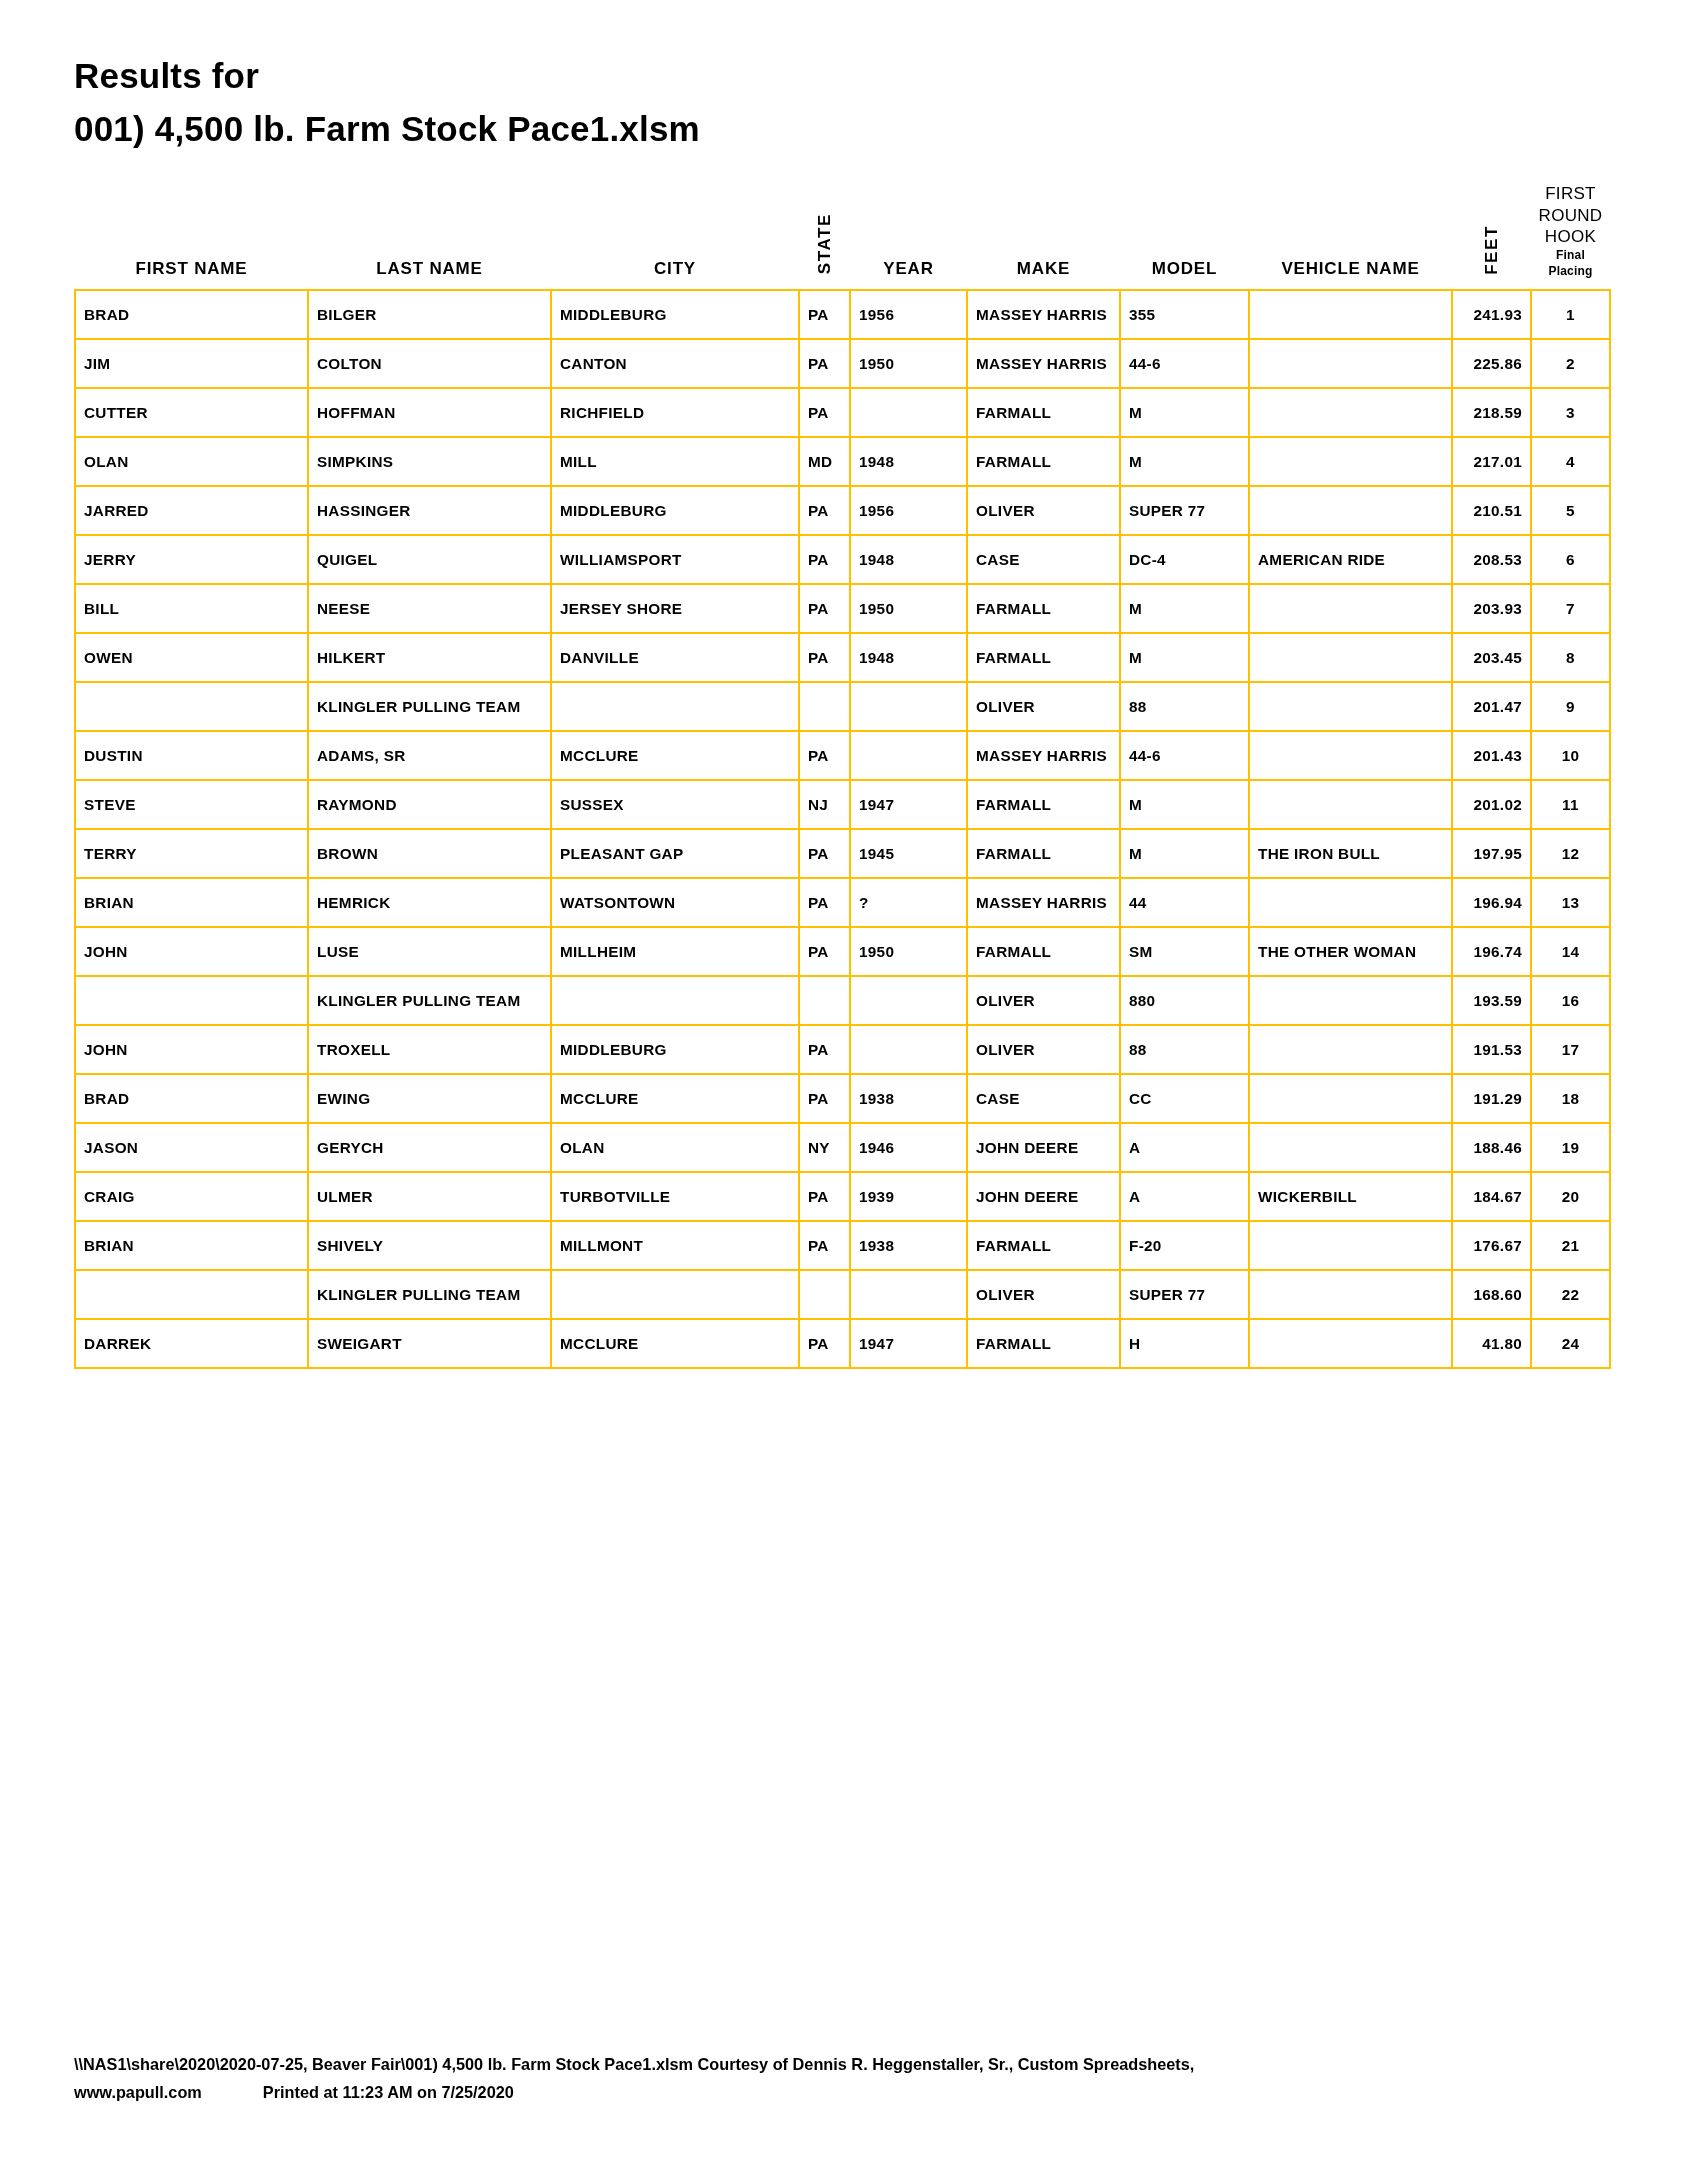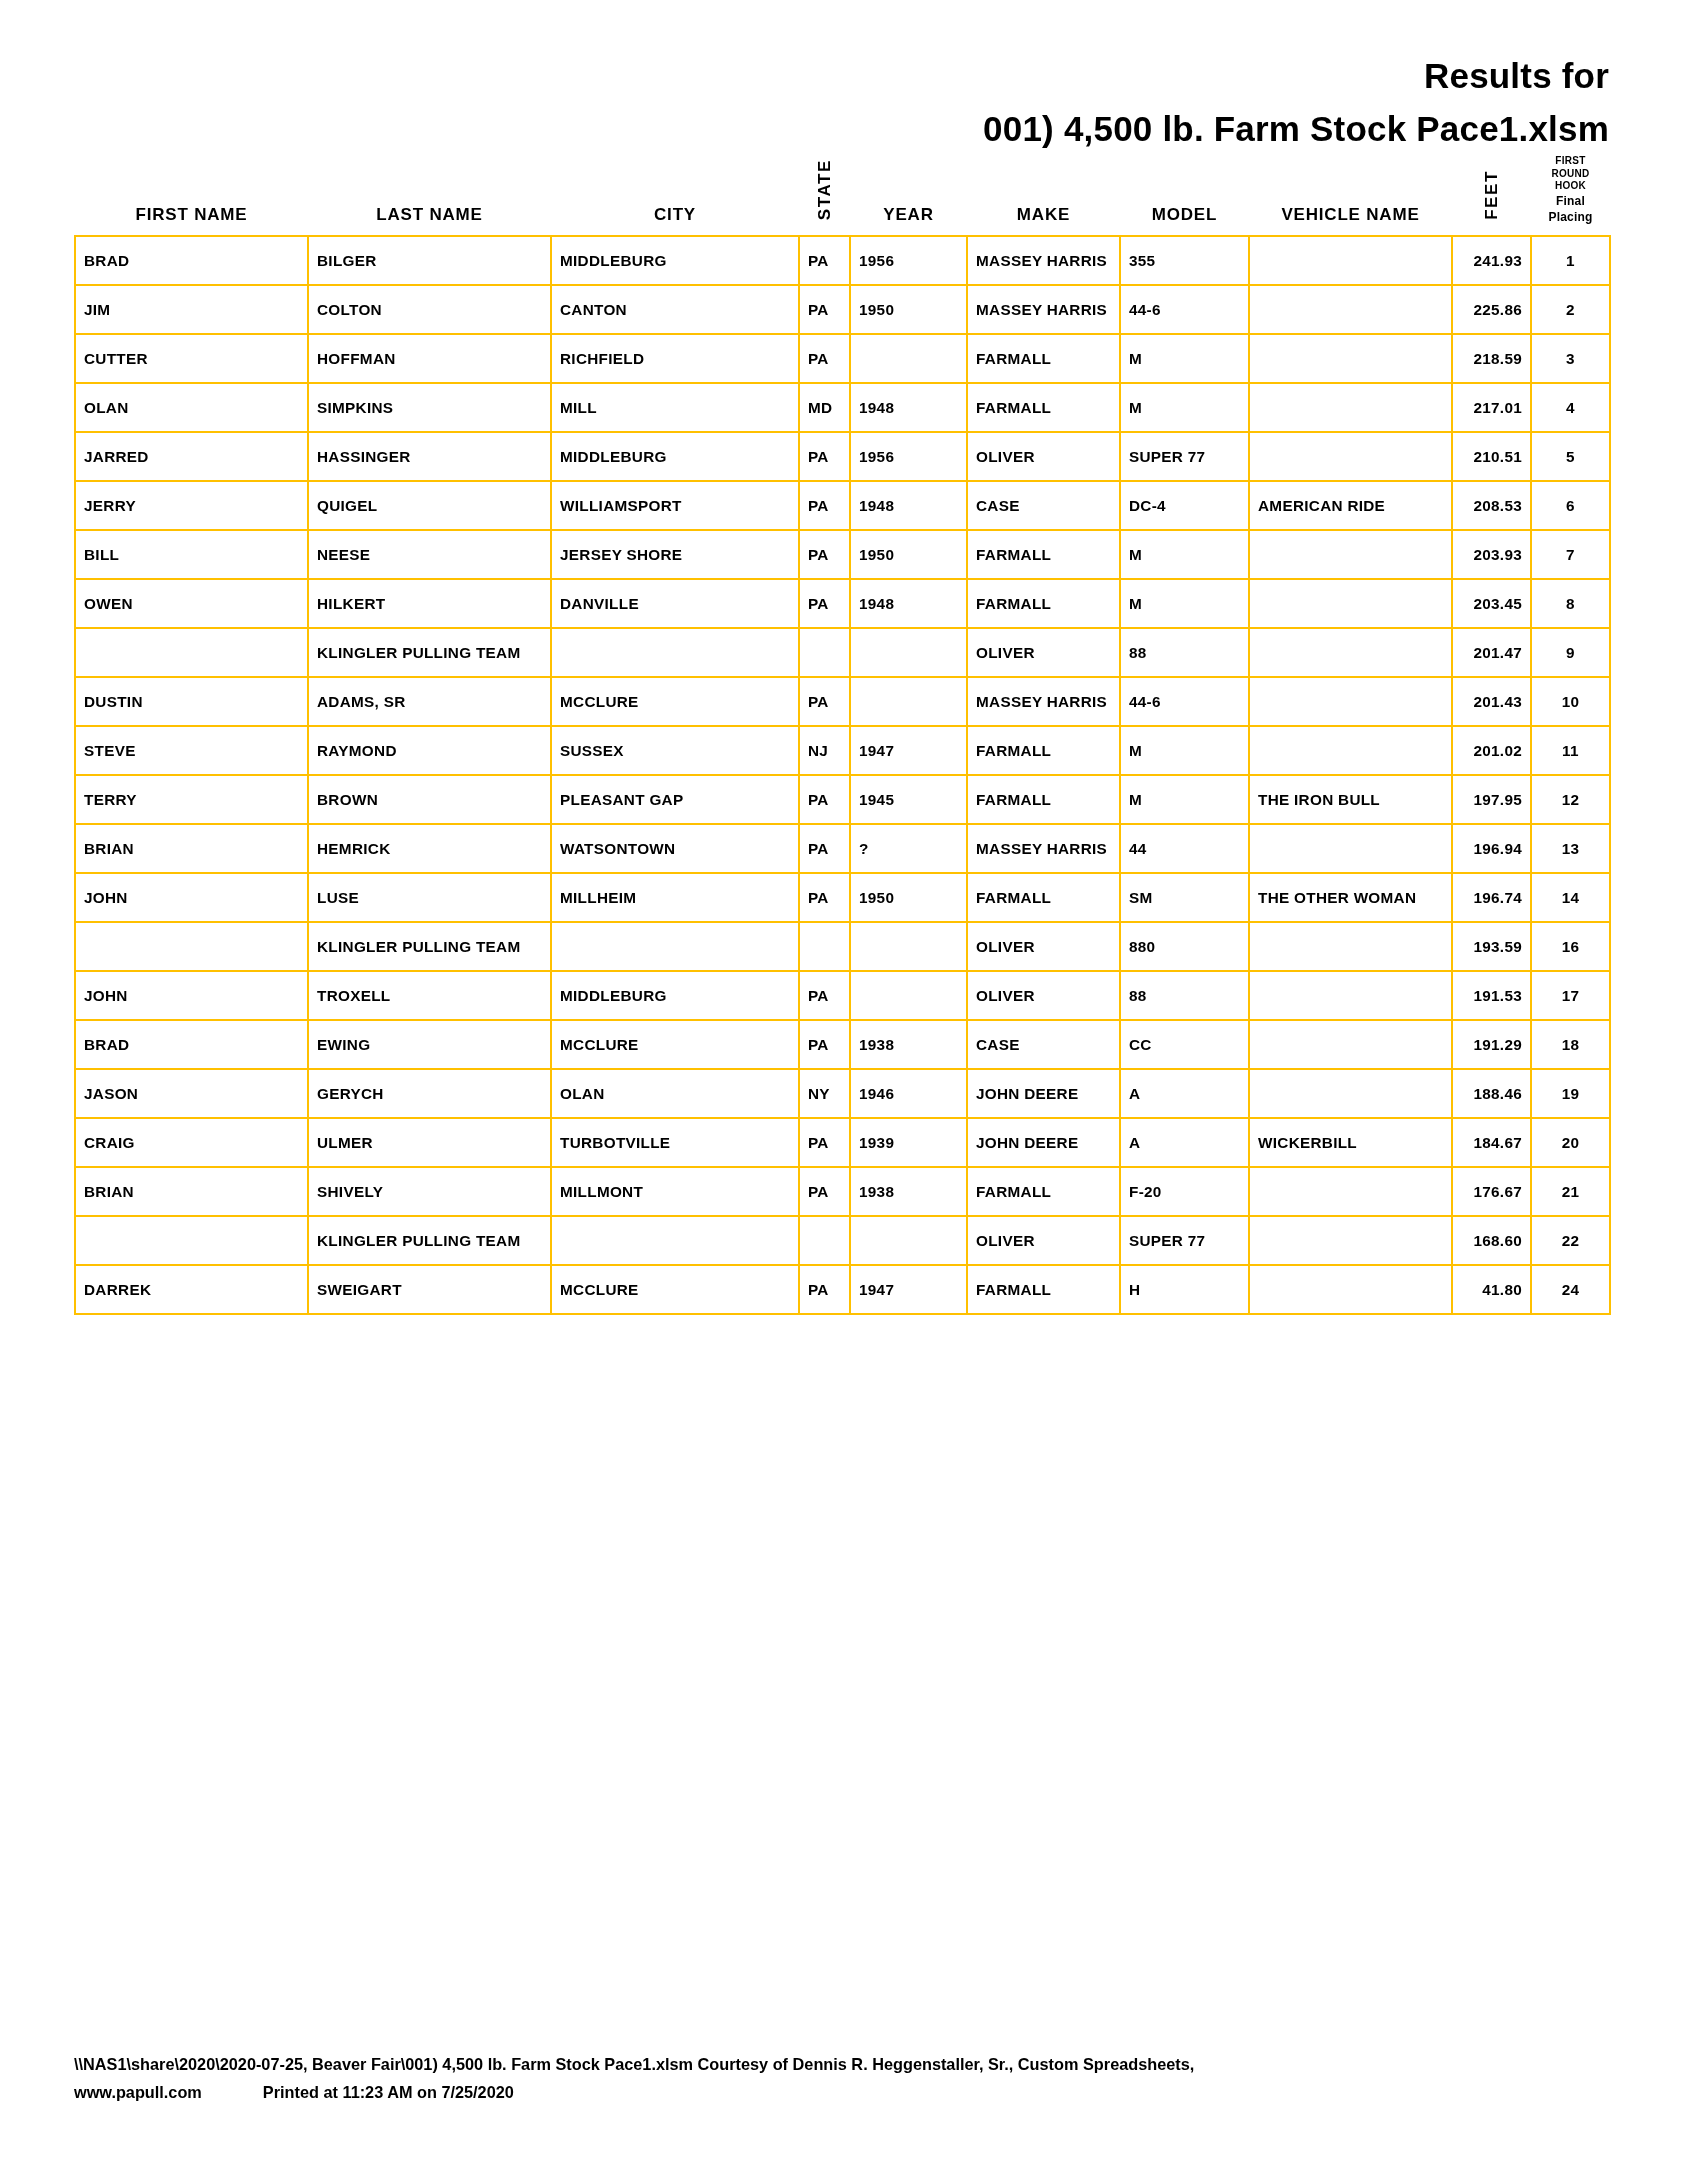--- a/index.html
+++ b/index.html
@@ -15,21 +15,22 @@
     position: relative;
   }
   .page {
     width: 1683px;
     height: 2178px;
     box-sizing: border-box;
     padding: 54px 74px 0 74px;
     position: relative;
   }
   .title-block {
-    text-align: right;
+    text-align: left;
+    margin-bottom: 28px;
   }
   .title-line1 {
     font-size: 35px;
     font-weight: bold;
     letter-spacing: 0.2px;
     line-height: 1.25;
   }
   .title-line2 {
     font-size: 35px;
     font-weight: bold;
@@ -62,22 +63,22 @@
     font-size: 17px;
     font-weight: bold;
     letter-spacing: 1.6px;
     line-height: 1;
   }
   th.stack {
     padding-bottom: 8px;
   }
   .stack-l1, .stack-l2 {
     display: block;
-    font-size: 10px;
-    font-weight: bold;
+    font-size: 17px;
+    font-weight: normal;
     letter-spacing: 0.3px;
     line-height: 1.25;
   }
   .stack-l3 {
     display: block;
     font-size: 12px;
     font-weight: bold;
     letter-spacing: 0.2px;
     line-height: 1.35;
   }

